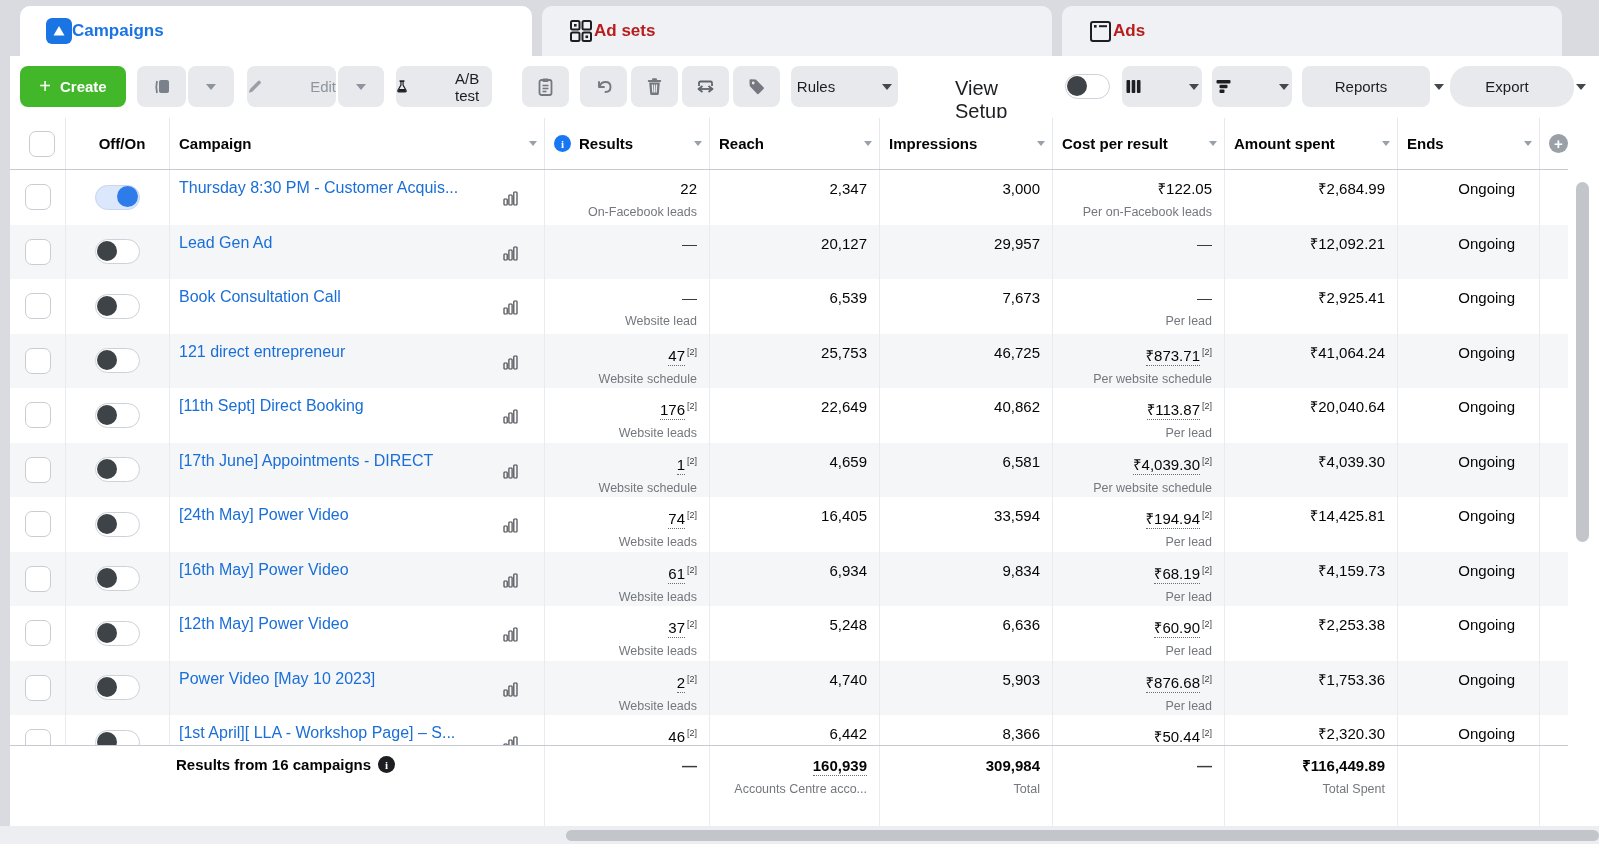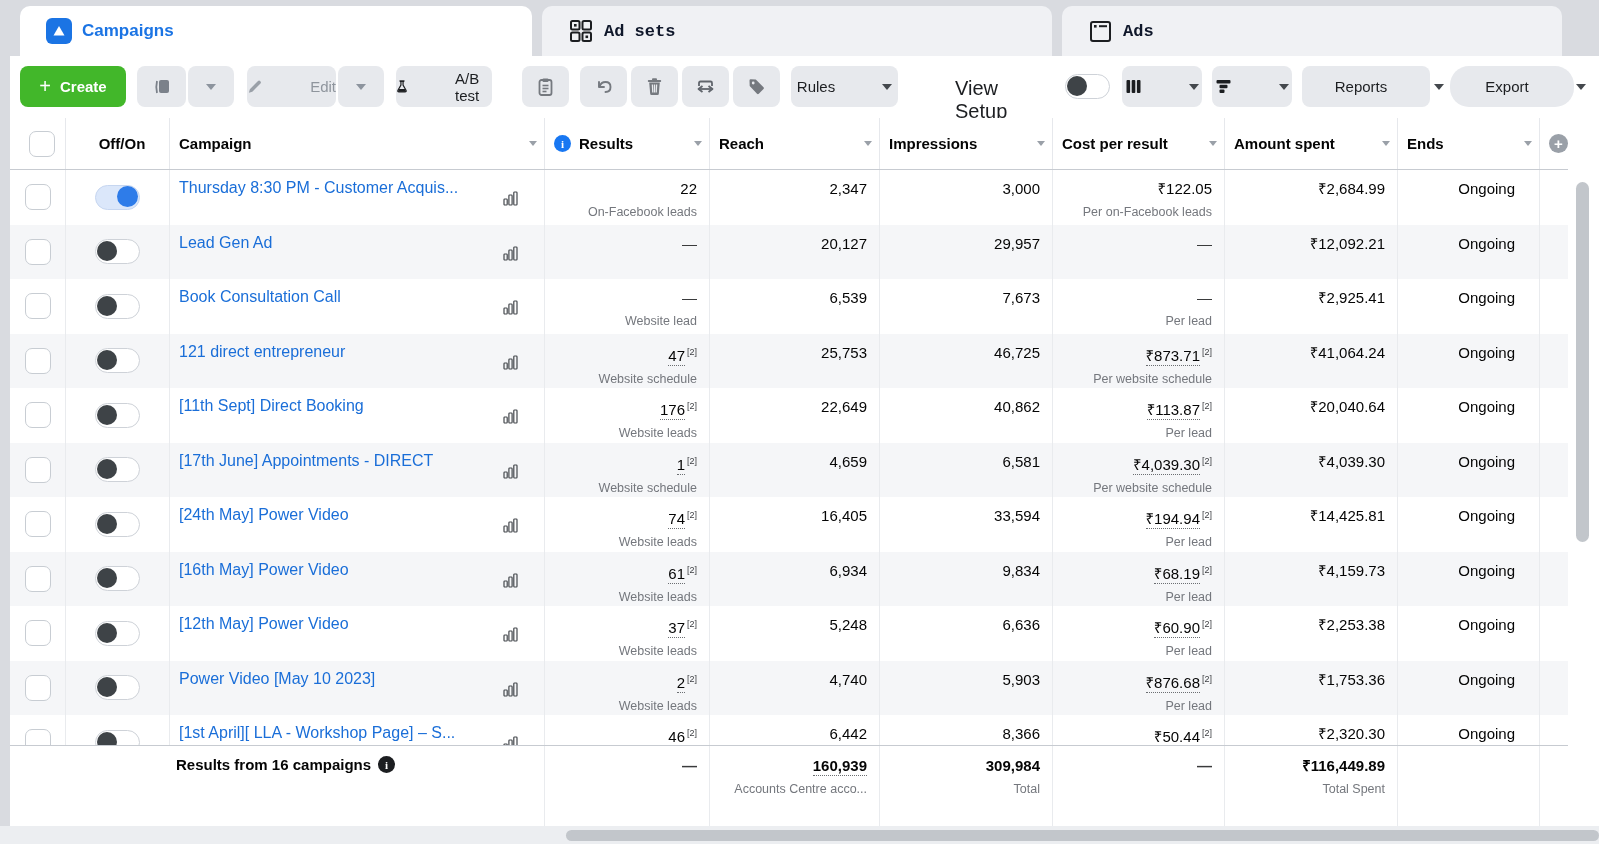--- a/index.html
+++ b/index.html
@@ -7,25 +7,25 @@
   body {
     position:relative;
     background:#d9dbe0;
     font-family:"Liberation Sans", sans-serif;
     color:#050505;
   }
   
   .tab-card {
     position:absolute; top:6px; height:50px;
     border-radius:10px 10px 0 0;
-    display:flex; align-items:center; gap:10px;
+    display:flex; align-items:center; gap:0;
     padding-left:26px;
     font-size:17px; font-weight:bold;
   }
-  .tab-inactive { background:#f0f1f4; color:#0f172a;font-family:Liberation Mono, monospace; }
+  .tab-inactive { background:#f0f1f4; color:#b91c1c; }
   #tab-campaigns { left:20px;  width:512px; background:#ffffff; color:#1b74e4; z-index:3; }
   #tab-adsets    { left:542px; width:510px; }
   #tab-ads       { left:1062px; width:500px; }
   .camp-tab-ic {
     width:26px; height:26px; border-radius:6px; background:#1b74e4;
     display:flex; align-items:center; justify-content:center;
   }
   .camp-tab-ic svg { display:block; }
   .grid-ic, .frame-ic { display:block; }
 

